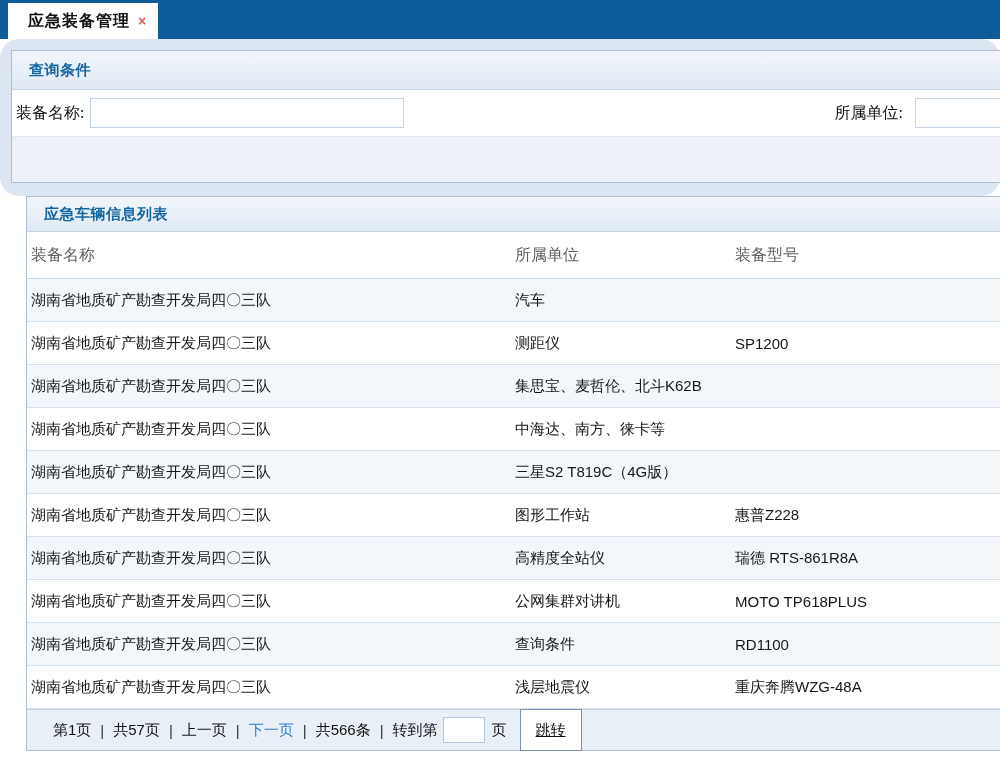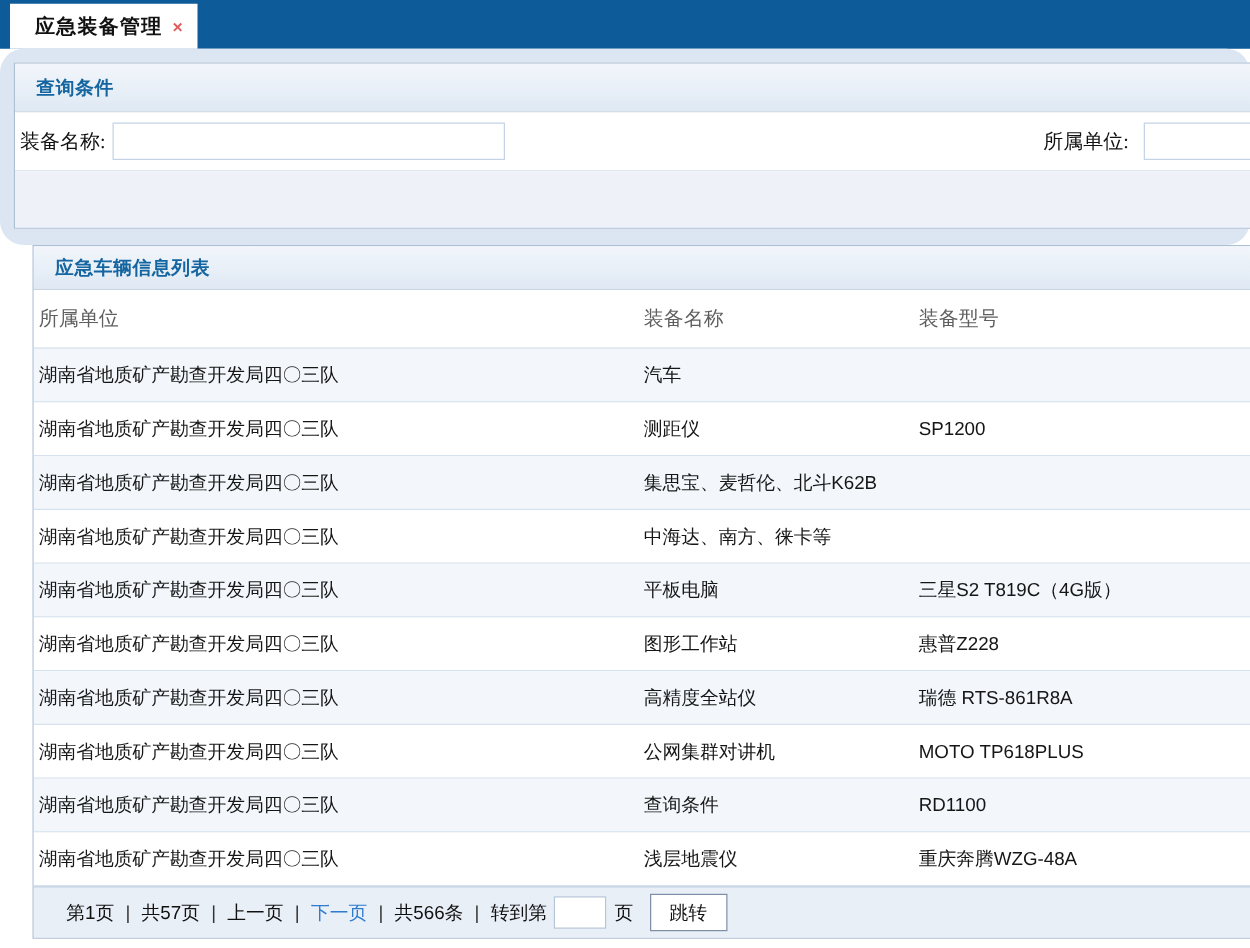--- a/index.html
+++ b/index.html
@@ -51,23 +51,23 @@
 
   
   .pager { height:41px; background:#e9eff7; border-top:1px solid #c3d1e1;
            display:flex; align-items:center; padding-left:26px;
            font-size:15px; color:#111111; }
   .pager .sep { margin:0 9px; color:#333333; }
   .pager .plain { color:#111111; }
   .pager .link { color:#2e7bd0; cursor:pointer; }
   .goto-input { width:42px; height:26px; border:1px solid #b6c6da; background:#ffffff;
                 margin:0 7px 0 5px; outline:none; font-size:14px; text-align:center; }
-  .jump-btn { height:30px; margin-left:13px; padding:0 15px; background:#ffffff;
+  .jump-btn { height:42px; margin-left:13px; padding:0 15px; background:#ffffff;
               border:1px solid #7d90a8; font-size:15px; color:#111111; cursor:pointer;
-              font-family:"Liberation Sans", sans-serif; }
+              font-family:"Liberation Sans", sans-serif;text-decoration:underline; }
 </style>
 </head>
 <body>
 
 <div class="topbar">
   <div class="tab">
     <span class="tab-label">应急装备管理</span>
     <span class="tab-close">×</span>
   </div>
 </div>
@@ -89,22 +89,22 @@
   </div>
 </div>
 
 <div class="table-wrap">
   <div class="panel table-panel">
     <div class="panel-header">
       <span class="panel-title">应急车辆信息列表</span>
     </div>
 
     <div class="thead">
+      <span>装备名称</span>
       <span>所属单位</span>
-      <span>装备名称</span>
       <span>装备型号</span>
     </div>
 
     <div id="tbody">
         <div class="trow">
           <span>湖南省地质矿产勘查开发局四〇三队</span>
           <span>汽车</span>
           <span></span>
         </div>
         <div class="trow">
@@ -115,21 +115,20 @@
         <div class="trow">
           <span>湖南省地质矿产勘查开发局四〇三队</span>
           <span>集思宝、麦哲伦、北斗K62B</span>
         </div>
         <div class="trow">
           <span>湖南省地质矿产勘查开发局四〇三队</span>
           <span>中海达、南方、徕卡等</span>
         </div>
         <div class="trow">
           <span>湖南省地质矿产勘查开发局四〇三队</span>
-          <span>平板电脑</span>
           <span>三星S2 T819C（4G版）</span>
         </div>
         <div class="trow">
           <span>湖南省地质矿产勘查开发局四〇三队</span>
           <span>图形工作站</span>
           <span>惠普Z228</span>
         </div>
         <div class="trow">
           <span>湖南省地质矿产勘查开发局四〇三队</span>
           <span>高精度全站仪</span>

